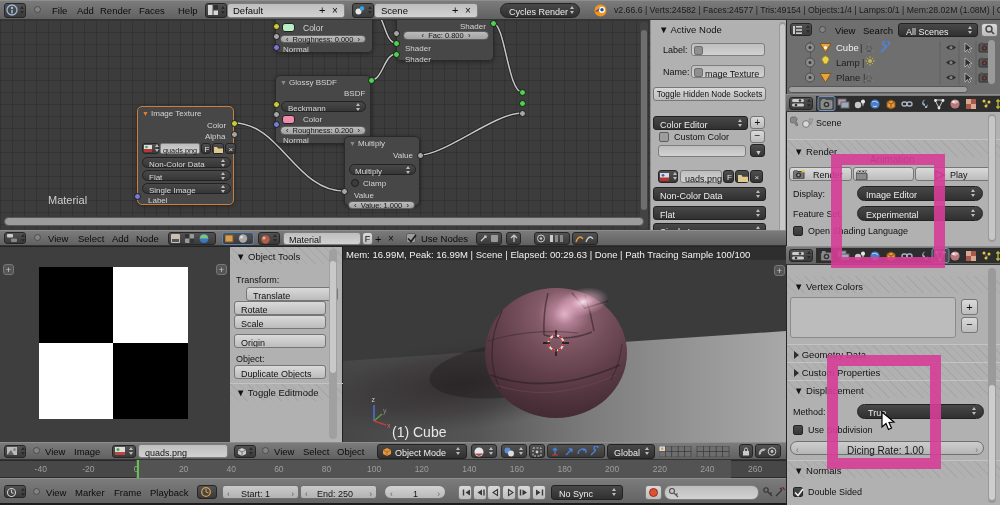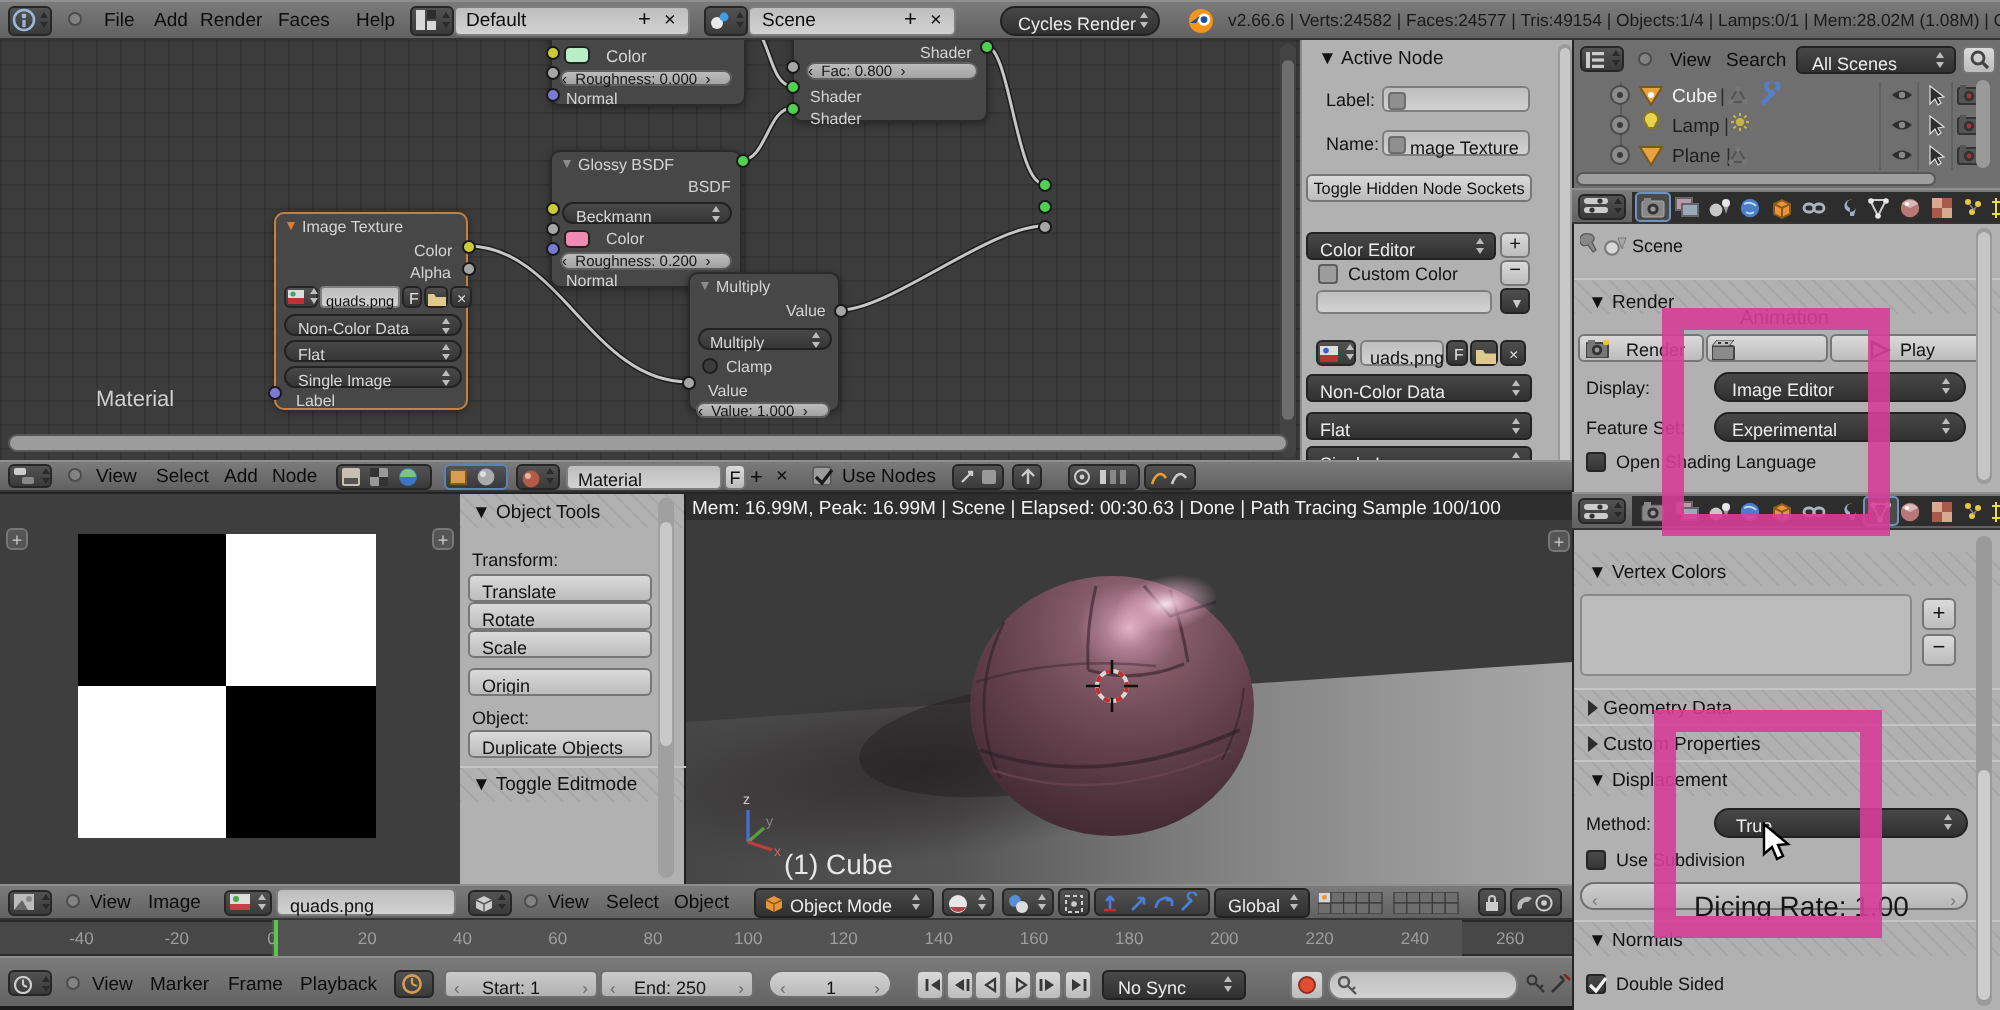--- a/index.html
+++ b/index.html
@@ -17,21 +17,21 @@
 .cbl{position:absolute;width:10px;height:10px;background:#9c9c9c;border:1px solid #5e5e5e;border-radius:2px}
 .pt{position:absolute;font-size:9.5px;color:#121212;white-space:nowrap}
 .st{position:absolute;right:3px;top:50%;width:7px;height:8px;margin-top:-4px}
 .st:before{content:"";position:absolute;left:1px;top:0;border-left:2.5px solid transparent;border-right:2.5px solid transparent;border-bottom:3px solid #bdbdbd}
 .st:after{content:"";position:absolute;left:1px;bottom:0;border-left:2.5px solid transparent;border-right:2.5px solid transparent;border-top:3px solid #bdbdbd}
 .std:before{border-bottom-color:#2a2a2a}.std:after{border-top-color:#2a2a2a}
 .sock{position:absolute;width:7px;height:7px;border-radius:50%;border:1px solid #191919}
 .nl{position:absolute;font-size:8.5px;color:#d4d4d4;white-space:nowrap}
 .node{position:absolute;background:rgba(72,72,72,.96);border:1px solid #2a2a2a;border-radius:5px;box-shadow:0 1px 4px rgba(0,0,0,.4)}
 .ndd{position:absolute;background:linear-gradient(#484848,#363636);border:1px solid #222;border-radius:7px;color:#d8d8d8;font-size:8px}
-.nsl{position:absolute;background:linear-gradient(#bcbcbc,#a2a2a2);border:1px solid #5f5f5f;border-radius:7px;color:#131313;font-size:8.5px;}
+.nsl{position:absolute;background:linear-gradient(#bcbcbc,#a2a2a2);border:1px solid #5f5f5f;border-radius:7px;color:#131313;font-size:8.5px;text-align:center}
 .stripe{background-image:repeating-linear-gradient(45deg,rgba(0,0,0,.06) 0 1px,rgba(255,255,255,0) 1px 6px)}
 .sep{position:absolute;height:1px;background:#898989;border-bottom:1px solid #c4c4c4}
 .tri-r{display:inline-block;width:0;height:0;border-top:4px solid transparent;border-bottom:4px solid transparent;border-left:5px solid #2e2e2e;vertical-align:-1px}
 .pbg .f{fill:#383838;stroke:none}.pbg .s{stroke:#383838;stroke-width:1.4;fill:none}.pbg .o{fill:none;stroke:#383838;stroke-width:1.1}
 </style></head>
 <body>
 
 <div class="abs hdr" id="infohdr" style="left:0;top:0;width:1000px;height:20px"></div>
 <div class="abs ebtn" style="left:4px;top:2.5px;width:22px;height:15px"></div>
 <svg class="abs" style="left:6px;top:4px" width="12" height="12" viewBox="0 0 12 12">
@@ -636,30 +636,30 @@
   <g transform="translate(144,174)">
    <path d="M0,0 V-16" stroke="#4a6fd4" stroke-width="1.6"></path>
    <path d="M0,0 L8,-7" stroke="#5a9e3a" stroke-width="1.6"></path>
    <path d="M0,0 L12,4" stroke="#c23c3c" stroke-width="1.6"></path>
    <text x="-2.5" y="-19" font-size="7" fill="#ccc" font-family="Liberation Sans">z</text>
    <text x="9" y="-8" font-size="7" fill="#888" font-family="Liberation Sans">y</text>
    <text x="13" y="7" font-size="7" fill="#c66" font-family="Liberation Sans">x</text>
   </g>
  </svg>
  <div class="abs" style="left:0;top:0;width:556px;height:13px;background:rgba(32,32,32,.45)"></div>
- <span class="abs" style="left:116px;top:1.5px;font-size:9.5px;color:#f2f2f2;white-space:nowrap">Mem: 16.99M, Peak: 16.99M | Scene | Elapsed: 00:30.63 | Done | Path Tracing Sample 100/100</span>
+ <span class="abs" style="left:116px;top:1.5px;font-size:9.5px;color:#f2f2f2;white-space:nowrap">Mem: 16.99M, Peak: 16.99M | Scene | Elapsed: 00:29.63 | Done | Path Tracing Sample 100/100</span>
  <span class="abs" style="left:162px;top:177px;font-size:14px;color:#e8e8e8">(1) Cube</span>
  <div class="abs" style="left:544px;top:18px;width:11px;height:11px;background:#555;border:1px solid #777;border-radius:3px;color:#ccc;font-size:9px;text-align:center;line-height:10px">+</div>
 </div>
 
 <div class="abs" style="left:230px;top:246px;width:113px;height:196px;background:#b1b1b1;border-right:1px solid #1f1f1f;border-top:1px solid #242424">
  <div class="abs stripe" style="left:0;top:0;width:113px;height:17px"></div>
  <span class="pt" style="left:6px;top:4px">▼ Object Tools</span>
  <span class="pt" style="left:6px;top:28px;font-size:9px">Transform:</span>
- <div class="lb" style="left:4px;top:40px;width:92px;height:13.5px;text-align:right">
+ <div class="lb" style="left:16px;top:40px;width:92px;height:13.5px;text-align:right">
       <span style="position:absolute;left:6px;top:2.5px">Translate</span>
     </div>
  <div class="lb" style="left:4px;top:54px;width:92px;height:13.5px;text-align:left">
       <span style="position:absolute;left:6px;top:2.5px">Rotate</span>
     </div>
  <div class="lb" style="left:4px;top:68px;width:92px;height:13.5px;text-align:left">
       <span style="position:absolute;left:6px;top:2.5px">Scale</span>
     </div>
  <div class="lb" style="left:4px;top:87px;width:92px;height:13.5px;text-align:left">
       <span style="position:absolute;left:6px;top:2.5px">Origin</span>
@@ -970,21 +970,21 @@
 <div class="abs stripe" style="left:787px;top:381px;width:213px;height:17px"></div>
 <span class="pt" style="left:794px;top:385px">▼ Displacement</span>
 <span class="pt" style="left:793px;top:407px;font-size:9px">Method:</span>
 <div class="abs dm" style="left:857px;top:403.5px;width:127px;height:15px">
     <span style="position:absolute;left:10px;top:3.5px">True</span>
     <div class="st" style="right:5px"></div>
   </div>
 <div class="cbx" style="left:793px;top:425px"></div>
 <span class="pt" style="left:808px;top:425px;font-size:9px">Use Subdivision</span>
 <div class="sl" style="left:790px;top:441px;width:194px;height:14px;background:linear-gradient(#cdcdcd,#b6b6b6)">
-    <span style="position:absolute;left:56px;top:3px;font-size:14px">Dicing Rate: 1.00</span>
+    <span style="position:absolute;left:56px;top:3px;font-size:10px">Dicing Rate: 1.00</span>
     <span style="position:absolute;left:5px;top:2.5px;color:#777">‹</span>
     <span style="position:absolute;right:5px;top:2.5px;color:#777">›</span>
   </div>
 <div class="sep" style="left:787px;top:460px;width:213px"></div>
 <div class="abs stripe" style="left:787px;top:461px;width:213px;height:17px"></div>
 <span class="pt" style="left:794px;top:465px">▼ Normals</span>
 <div class="cbx" style="left:793px;top:487px"></div>
 <svg class="abs" style="left:794px;top:488px" width="10" height="9">
     <path d="M1,4.5 L4,7.5 L9,1" stroke="#f0f0f0" stroke-width="1.6" fill="none"></path>
   </svg>

